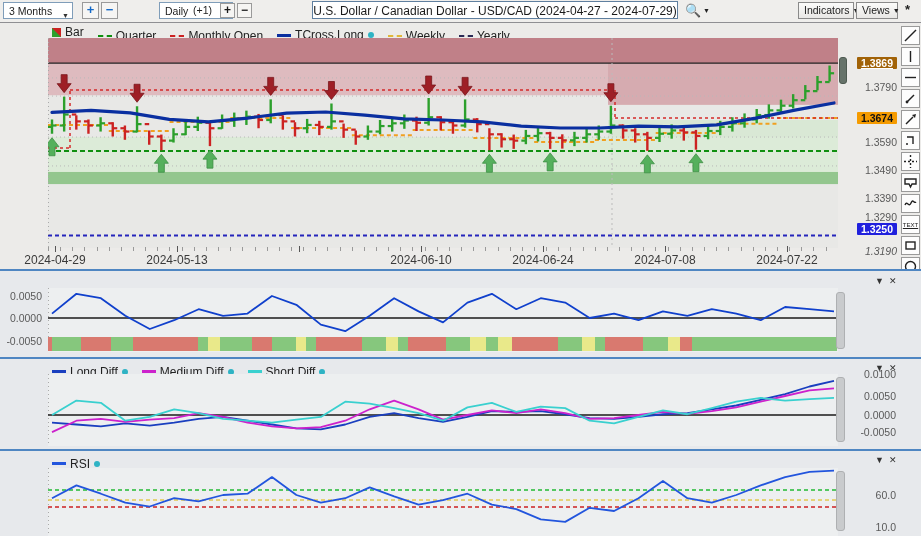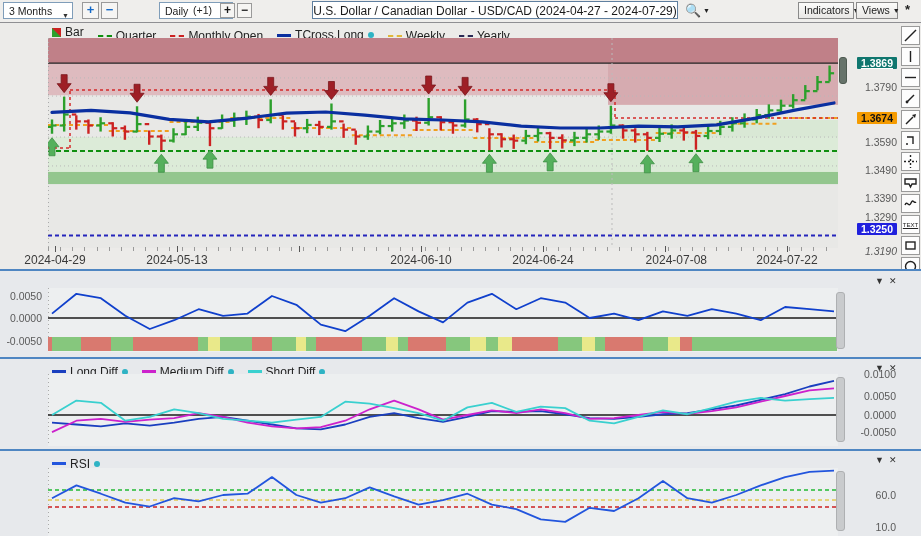--- a/index.html
+++ b/index.html
@@ -400,21 +400,21 @@
       <path d="M1 117.74999999999974 h6 v-9 h4 l-7 -9 l-7 9 h4 z" fill="#55b05c" stroke="#3e8f45" stroke-width="0.8"></path>
       <path d="M110.35000000000001 134.24999999999974 h6 v-9 h4 l-7 -9 l-7 9 h4 z" fill="#55b05c" stroke="#3e8f45" stroke-width="0.8"></path>
       <path d="M158.95000000000002 130.1250000000002 h6 v-9 h4 l-7 -9 l-7 9 h4 z" fill="#55b05c" stroke="#3e8f45" stroke-width="0.8"></path>
       <path d="M438.40000000000003 134.24999999999974 h6 v-9 h4 l-7 -9 l-7 9 h4 z" fill="#55b05c" stroke="#3e8f45" stroke-width="0.8"></path>
       <path d="M499.15000000000003 132.8749999999999 h6 v-9 h4 l-7 -9 l-7 9 h4 z" fill="#55b05c" stroke="#3e8f45" stroke-width="0.8"></path>
       <path d="M596.35 134.8000000000003 h6 v-9 h4 l-7 -9 l-7 9 h4 z" fill="#55b05c" stroke="#3e8f45" stroke-width="0.8"></path>
       <path d="M644.95 133.69999999999982 h6 v-9 h4 l-7 -9 l-7 9 h4 z" fill="#55b05c" stroke="#3e8f45" stroke-width="0.8"></path>
       <polyline points="4,74.30000000000027 43.1,72.37499999999987 82.2,74.85000000000021 121.30000000000001,81.45000000000009 160.4,83.92499999999981 199.5,80.07500000000024 238.60000000000002,75.12500000000017 277.7,74.02500000000029 316.8,77.04999999999997 355.90000000000003,80.90000000000015 395,82.00000000000003 434.1,83.92499999999981 473.20000000000005,88.04999999999998 512.3,89.97499999999977 551.4,89.97499999999977 590.5,88.04999999999998 629.6,88.87499999999989 668.7,86.9500000000001 707.8000000000001,80.07500000000024 746.9,72.0999999999999 786,64.95000000000007" fill="none" stroke="#0a2fa0" stroke-width="3.2" stroke-linejoin="round" stroke-linecap="round"></polyline>
     </svg>
   <div id="price-axis">
-      <div class="plabel" style="top: 56px;"><span class="pbadge" style="background: #0f766e; color: rgb(255, 255, 255); text-decoration: underline;">1.3869</span></div>
+      <div class="plabel" style="top: 56px;"><span class="pbadge" style="background: #a16207; color: rgb(255, 255, 255); text-decoration: underline;">1.3869</span></div>
       <div class="plabel" style="top: 80px;">1.3790</div>
       <div class="plabel" style="top: 111px;"><span class="pbadge" style="background: rgb(245, 155, 0); color: rgb(17, 17, 17);">1.3674</span></div>
       <div class="plabel" style="top: 135px;">1.3590</div>
       <div class="plabel" style="top: 163px;">1.3490</div>
       <div class="plabel" style="top: 191px;">1.3390</div>
       <div class="plabel" style="top: 210px;">1.3290</div>
       <div class="plabel" style="top: 222px;"><span class="pbadge" style="background: rgb(32, 32, 221); color: rgb(255, 255, 255);">1.3250</span></div>
       <div class="plabel" style="top: 244px; font-style: italic;">1.3190</div>
     </div>
   <div class="thumb" style="left:839px;top:57px;width:8px;height:27px;background:#66736a;border-color:#4e5a51;"></div>
@@ -424,21 +424,21 @@
       <div class="dlabel" style="left: 13px; top: 253px;">2024-04-29</div>
       <div class="majtick" style="left: 176.5px;"></div>
       <div class="dlabel" style="left: 135px; top: 253px;">2024-05-13</div>
       <div class="majtick" style="left: 298.5px;"></div>
       <div class="dlabel" style="left: 257px; top: 253px; margin-top: 28px;">2024-05-27</div>
       <div class="majtick" style="left: 420.5px;"></div>
       <div class="dlabel" style="left: 379px; top: 253px;">2024-06-10</div>
       <div class="majtick" style="left: 542.5px;"></div>
       <div class="dlabel" style="left: 501px; top: 253px;">2024-06-24</div>
       <div class="majtick" style="left: 664.5px;"></div>
-      <div class="dlabel" style="left: 623px; top: 253px; text-align: right;">2024-07-08</div>
+      <div class="dlabel" style="left: 623px; top: 253px;">2024-07-08</div>
       <div class="majtick" style="left: 786.5px;"></div>
       <div class="dlabel" style="left: 745px; top: 253px; text-align: center;">2024-07-22</div>
     </div>
   <div class="sep" style="top:269px;"></div>
 
   <div class="abs" style="left:0;top:271px;width:921px;height:86px;background:#e7e9ec;"></div>
   <svg id="p2-svg" class="abs" style="left:48px;top:288px;" width="790" height="64" viewBox="0 0 790 64">
       <rect x="0" y="0" width="790" height="64" fill="#edeff0"></rect>
       <line x1="0.5" y1="0" x2="0.5" y2="64" stroke="#aaa" stroke-width="1" stroke-dasharray="1 3"></line>
       <line x1="0" y1="30" x2="790" y2="30" stroke="#1a1a1a" stroke-width="1.4"></line>

